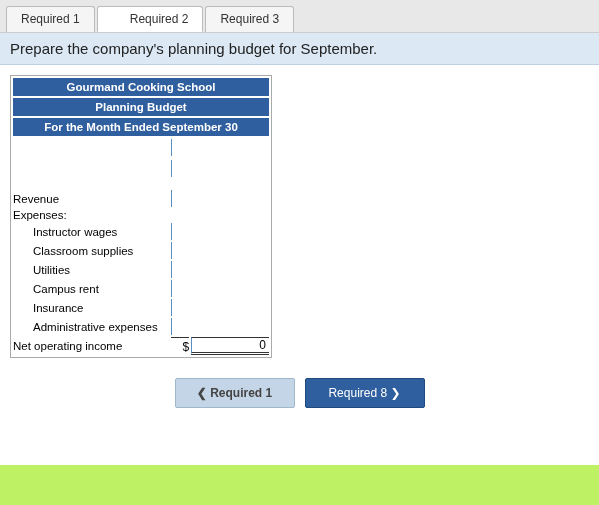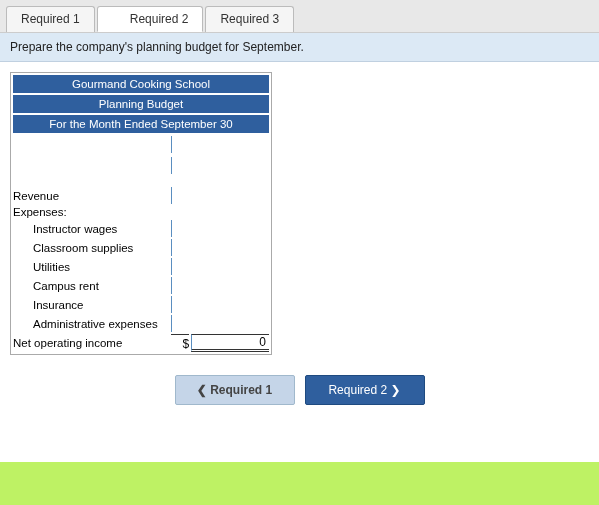--- a/index.html
+++ b/index.html
@@ -42,39 +42,39 @@
       border-bottom: 1px solid #fff;
       font-weight: normal;
       z-index: 1;
       padding-left: 32px;
     }
 
     
     .instruction-bar {
       background: #dce9f5;
       padding: 7px 10px;
-      font-size: 12px;
+      font-size: 15px;
       color: #222;
       border-bottom: 1px solid #c0d0e0;
     }
 
     
     .content-area {
       background: #fff;
       padding: 10px;
       min-height: 400px;
     }
 
     .budget-header {
       background: #2f5f9e;
       color: white;
       text-align: center;
       padding: 3px 4px;
       font-size: 11.5px;
-      font-weight: normal;
+      font-weight: bold;
     }
 
     .input-row td {
       padding: 1px 0;
     }
 
     .label-col {
       width: 160px;
     }
 
@@ -240,17 +240,17 @@
         <td class="label-col row-label">Net operating income</td>
         <td class="dollar-cell" style="text-align:right;width:18px;padding-right:2px;border-top:1px solid #333;">$</td>
         <td class="value-cell" style="text-align:right;width:78px;border-left:1px solid #5a8ec0;border-top:1px solid #333;border-bottom:3px double #333;padding-right:3px;">0</td>
       </tr>
 
     </tbody>
       </table>
 
     <div class="nav-buttons">
       <button class="btn-prev">❮  Required 1</button>
-      <button class="btn-next">Required 2  ❯</button>
+      <button class="btn-next">Required 8  ❯</button>
     </div>
 
   </div>
 </div>
 
 </body></html>

